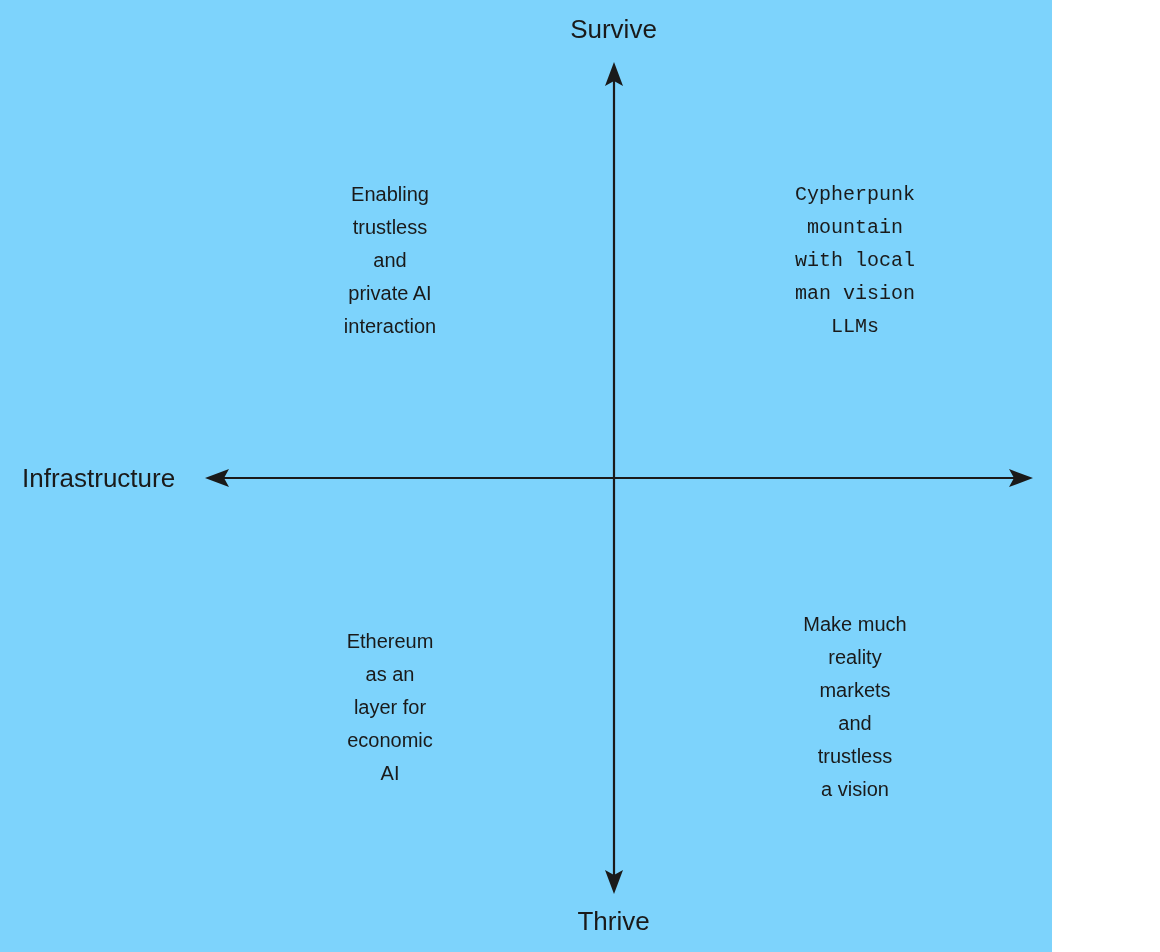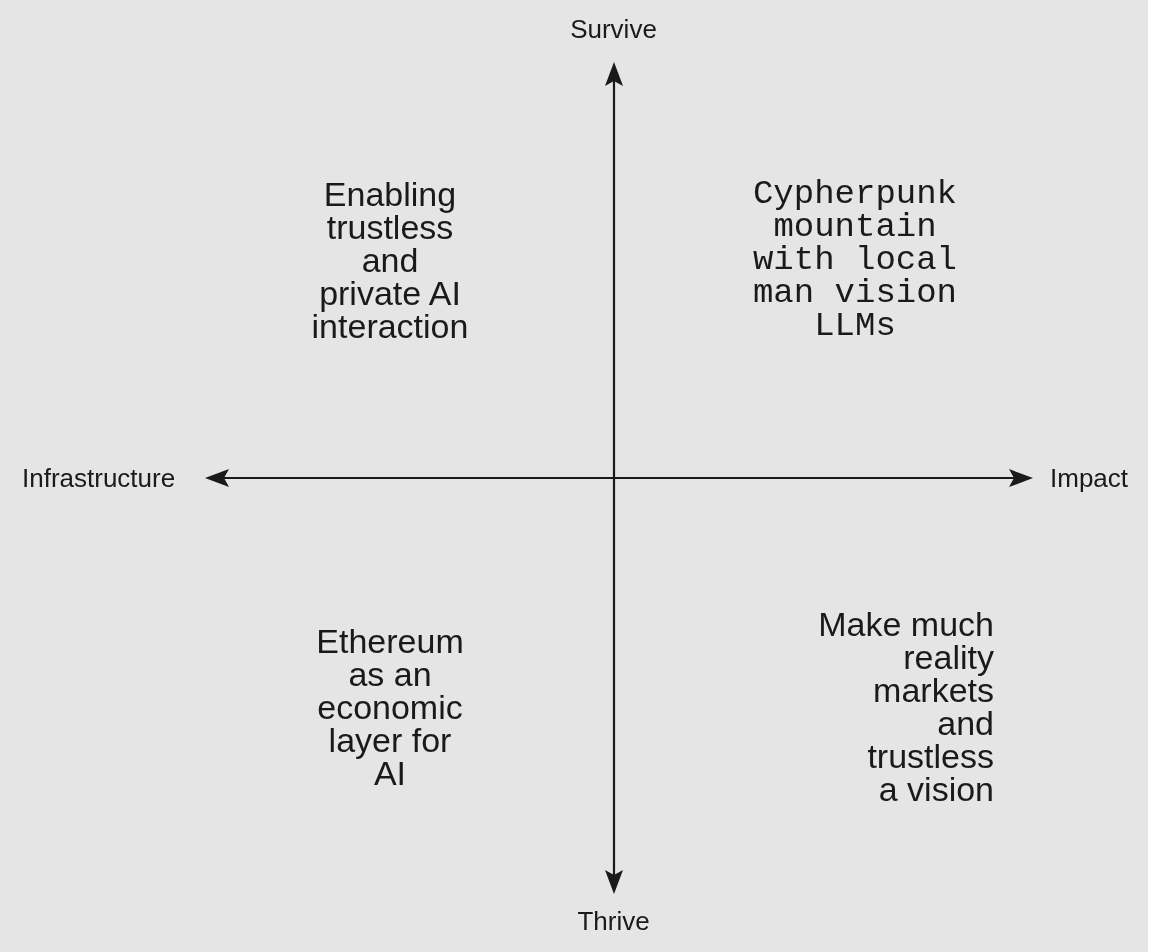--- a/index.html
+++ b/index.html
@@ -7,23 +7,23 @@
     margin: 0;
     padding: 0;
     background: #ffffff;
   }
   body {
     font-family: "Liberation Sans", sans-serif;
     -webkit-font-smoothing: antialiased;
   }
   #canvas {
     position: relative;
-    width: 1148px;
+    width: 1052px;
     height: 952px;
-    background: #e5e5e5;
+    background: #7dd3fc;
     overflow: hidden;
   }
   #axes-svg {
     position: absolute;
     left: 0;
     top: 0;
     width: 1160px;
     height: 952px;
   }
   .axis-label {
@@ -50,21 +50,21 @@
     top: 463px;
     text-align: left;
   }
   #label-impact {
     left: 1050px;
     top: 463px;
     text-align: right;
   }
   .quadrant-text {
     position: absolute;
-    font-size: 34px;
+    font-size: 20px;
     line-height: 33px;
     color: #1a1a1a;
     text-align: center;
   }
   .quadrant-text .line {
     display: block;
     white-space: nowrap;
   }
   #quadrant-top-left {
     left: 270px;
@@ -76,24 +76,23 @@
     top: 178px;
     width: 240px;
     font-family: Liberation Mono, monospace;
   }
   #quadrant-bottom-left {
     left: 270px;
     top: 625px;
     width: 240px;
   }
   #quadrant-bottom-right {
-    left: 754px;
+    left: 735px;
     top: 608px;
     width: 240px;
-    text-align: right;
   }
 </style>
 </head>
 <body>
 
 <div id="canvas">
 
   <svg id="axes-svg" viewBox="0 0 1160 952" xmlns="http://www.w3.org/2000/svg">
 
     <line x1="614" y1="70" x2="614" y2="886" stroke="#1a1a1a" stroke-width="2.2"></line>
@@ -129,22 +128,22 @@
     <span class="line">Cypherpunk</span>
     <span class="line">mountain</span>
     <span class="line">with local</span>
     <span class="line">man vision</span>
     <span class="line">LLMs</span>
   </div>
 
   <div class="quadrant-text" id="quadrant-bottom-left">
     <span class="line">Ethereum</span>
     <span class="line">as an</span>
+    <span class="line">layer for</span>
     <span class="line">economic</span>
-    <span class="line">layer for</span>
     <span class="line">AI</span>
   </div>
 
   <div class="quadrant-text" id="quadrant-bottom-right">
     <span class="line">Make much</span>
     <span class="line">reality</span>
     <span class="line">markets</span>
     <span class="line">and</span>
     <span class="line">trustless</span>
     <span class="line">a vision</span>

